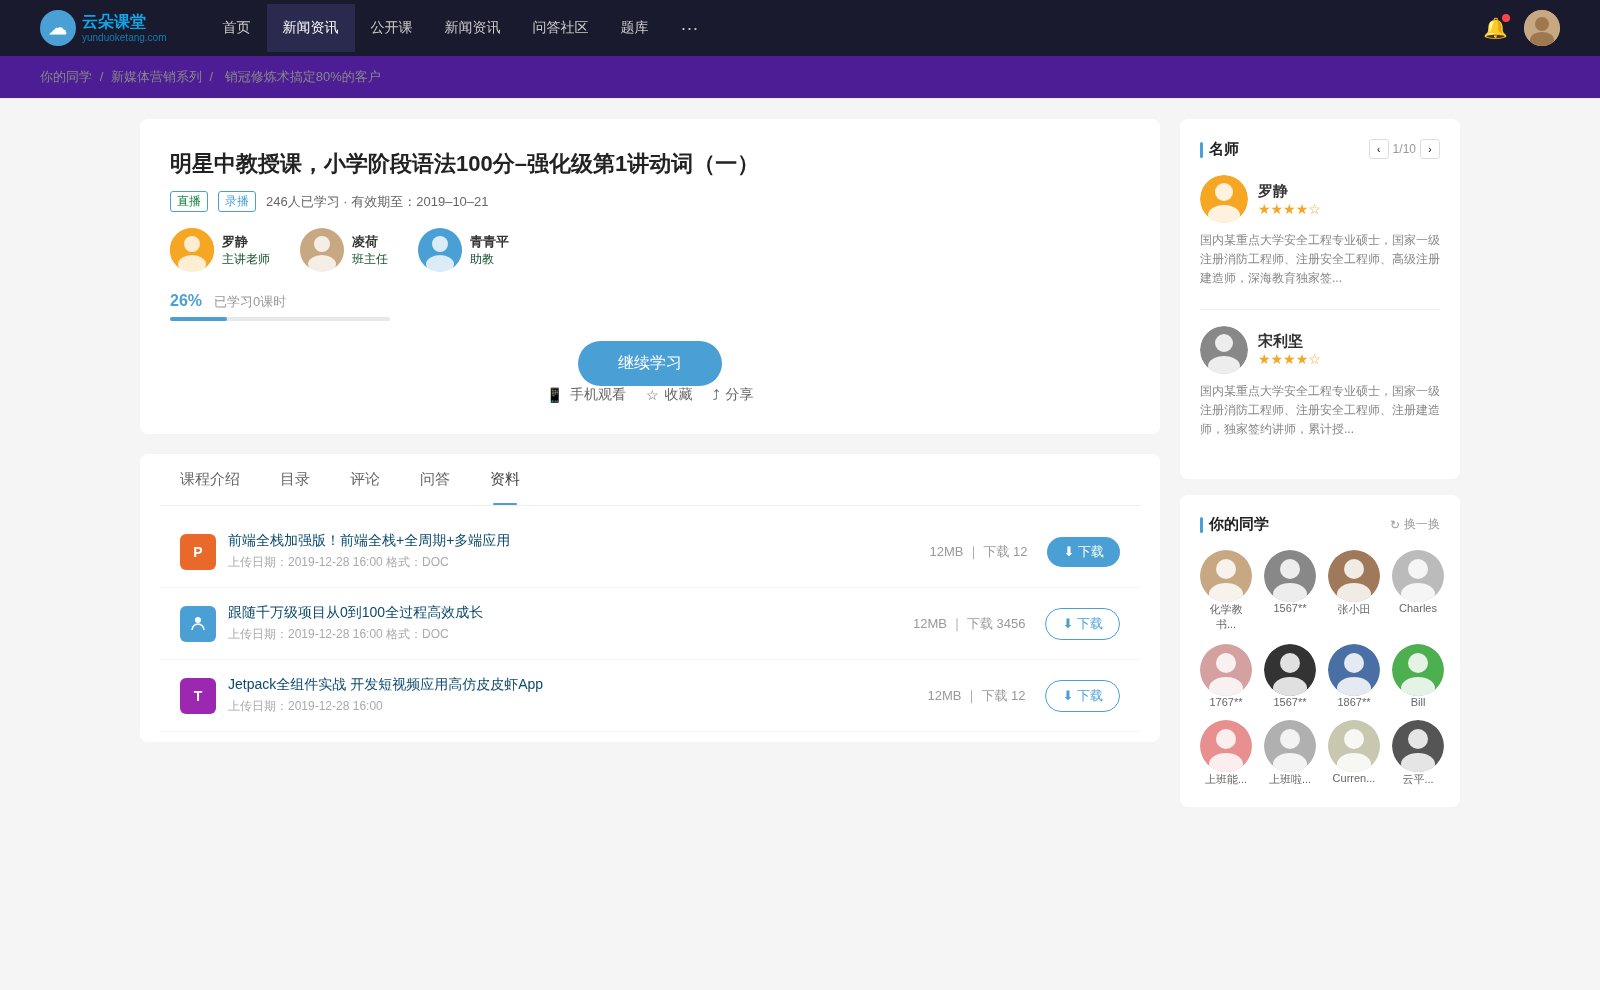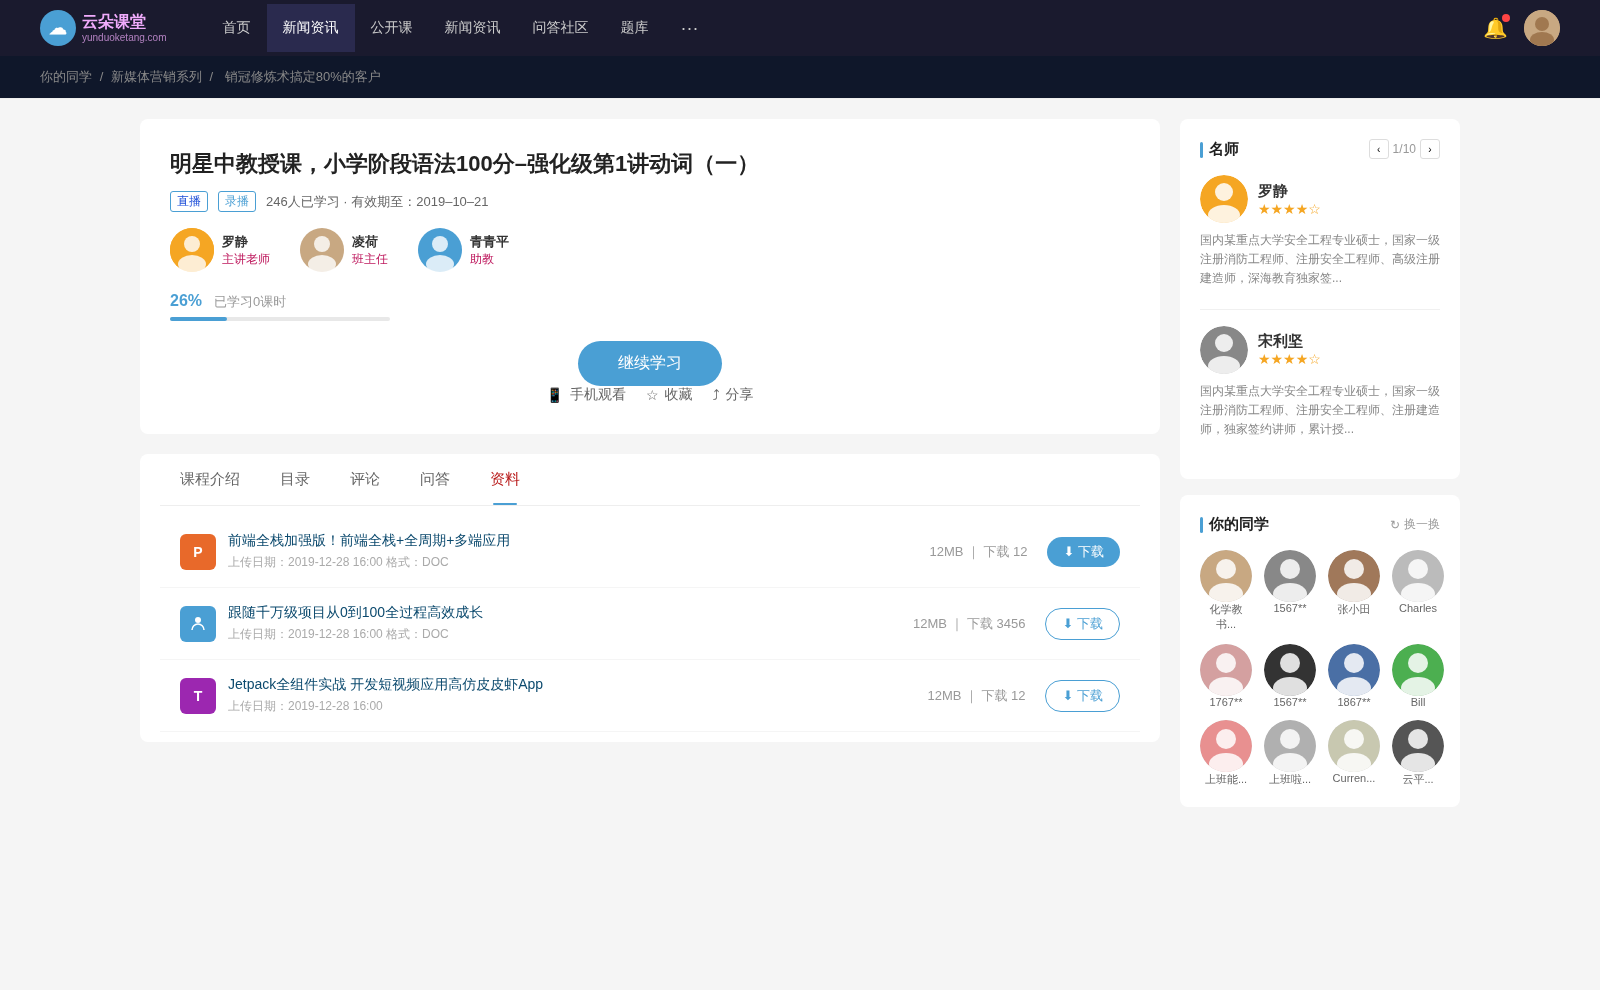--- a/index.html
+++ b/index.html
@@ -2,74 +2,74 @@
 <html><head>
   <meta charset="utf-8">
   <style>
     * { box-sizing: border-box; margin: 0; padding: 0; }
     body { font-family: -apple-system, BlinkMacSystemFont, 'PingFang SC', 'Microsoft YaHei', sans-serif; background: #f5f5f5; font-size: 14px; color: #333; }
 
     
     .header { background: #1a1a2e; height: 56px; display: flex; align-items: center; padding: 0 40px; }
     .logo { display: flex; align-items: center; margin-right: 40px; }
     .logo-icon { width: 36px; height: 36px; background: #4a9fd4; border-radius: 50%; display: flex; align-items: center; justify-content: center; color: white; font-size: 18px; font-weight: bold; }
-    .logo-text { color: #f0abfc; font-size: 13px; margin-left: 6px; line-height: 1.2; }
+    .logo-text { color: #0ea5e9; font-size: 13px; margin-left: 6px; line-height: 1.2; }
     .logo-text .main { font-size: 16px; font-weight: bold; }
     .logo-text .sub { font-size: 10px; opacity: 0.7; }
     .nav { display: flex; align-items: center; flex: 1; }
     .nav-item { color: #ccc; padding: 0 16px; cursor: pointer; font-size: 14px; height: 48px; display: flex; align-items: center; }
     .nav-item.active { background: #2a2a4e; color: white; }
     .nav-more { color: #ccc; font-size: 18px; cursor: pointer; }
     .header-right { display: flex; align-items: center; gap: 16px; margin-left: auto; }
     .bell-icon { color: #ccc; font-size: 20px; position: relative; cursor: pointer; }
     .bell-dot { width: 8px; height: 8px; background: #ff4444; border-radius: 50%; position: absolute; top: -2px; right: -2px; }
     .user-avatar { width: 36px; height: 36px; border-radius: 50%; background: #c8a882; overflow: hidden; display: flex; align-items: center; justify-content: center; cursor: pointer; }
 
     
-    .breadcrumb { padding: 12px 40px; font-size: 13px; color: #888; background: #0f172a; border-bottom: 1px solid #eee; }
+    .breadcrumb { padding: 12px 40px; font-size: 13px; color: #888; background: #4c1d95; border-bottom: 1px solid #eee; }
     .breadcrumb a { color: #888; text-decoration: none; }
     .breadcrumb span { margin: 0 4px; }
 
     
     .main-container { max-width: 1400px; margin: 20px auto; padding: 0 40px; display: flex; gap: 20px; }
     
     
     .content-left { flex: 1; }
     
     
     .course-card { background: white; border-radius: 8px; padding: 30px; margin-bottom: 20px; }
     .course-title { font-size: 22px; font-weight: bold; color: #222; margin-bottom: 12px; }
     .course-meta { display: flex; align-items: center; gap: 10px; margin-bottom: 16px; font-size: 13px; color: #666; }
     .tag { border: 1px solid; border-radius: 3px; padding: 1px 6px; font-size: 12px; }
-    .tag-live { color: #1d4ed8; border-color: #4a9fd4; }
+    .tag-live { color: #15803d; border-color: #4a9fd4; }
     .tag-record { color: #4a9fd4; border-color: #4a9fd4; }
     .teachers { display: flex; gap: 30px; margin-bottom: 20px; }
     .teacher { display: flex; align-items: center; gap: 8px; }
     .teacher-avatar-placeholder { width: 44px; height: 44px; border-radius: 50%; display: flex; align-items: center; justify-content: center; font-size: 18px; color: white; font-weight: bold; }
     .teacher-info { font-size: 13px; }
     .teacher-name { font-weight: bold; color: #333; }
-    .teacher-role { color: #be185d; font-size: 12px; }
+    .teacher-role { color: #14532d; font-size: 12px; }
     
     .progress-section { margin-bottom: 20px; }
     .progress-label { font-size: 14px; color: #333; margin-bottom: 6px; }
     .progress-label span:first-child { color: #4a9fd4; font-weight: bold; font-size: 16px; }
     .progress-label .studied { color: #999; font-size: 13px; margin-left: 8px; }
     .progress-bar { height: 4px; background: #e8e8e8; border-radius: 2px; width: 220px; }
     .progress-fill { height: 100%; background: #4a9fd4; border-radius: 2px; }
 
     .action-row { display: flex; align-items: center; justify-content: space-between; flex-direction: column; }
     .btn-primary { background: #4a9fd4; color: white; border: none; border-radius: 24px; padding: 12px 40px; font-size: 16px; cursor: pointer; }
     .action-buttons { display: flex; gap: 20px; }
     .action-btn { display: flex; align-items: center; gap: 6px; color: #666; cursor: pointer; font-size: 14px; border: none; background: none; }
 
     
     .tabs-section { background: white; border-radius: 8px; padding: 0 20px; }
     .tabs { display: flex; border-bottom: 1px solid #eee; }
     .tab { padding: 16px 20px; cursor: pointer; color: #666; font-size: 15px; position: relative; }
-    .tab.active { color: #b91c1c; }
+    .tab.active { color: #404040; }
     .tab.active::after { content: ''; position: absolute; bottom: 0; left: 50%; transform: translateX(-50%); width: 24px; height: 2px; background: #4a9fd4; border-radius: 1px; }
 
     
     .resource-list { padding: 10px 0; }
     .resource-item { display: flex; align-items: center; padding: 16px 20px; border-bottom: 1px solid #f5f5f5; }
     .resource-icon { width: 36px; height: 36px; border-radius: 6px; display: flex; align-items: center; justify-content: center; color: white; font-size: 14px; font-weight: bold; margin-right: 12px; flex-shrink: 0; }
     .resource-info { flex: 1; }
     .resource-title { font-size: 14px; color: #0c4a6e; margin-bottom: 4px; }
     .resource-meta { font-size: 12px; color: #aaa; }
     .resource-stats { color: #999; font-size: 13px; margin-right: 20px; white-space: nowrap; }

